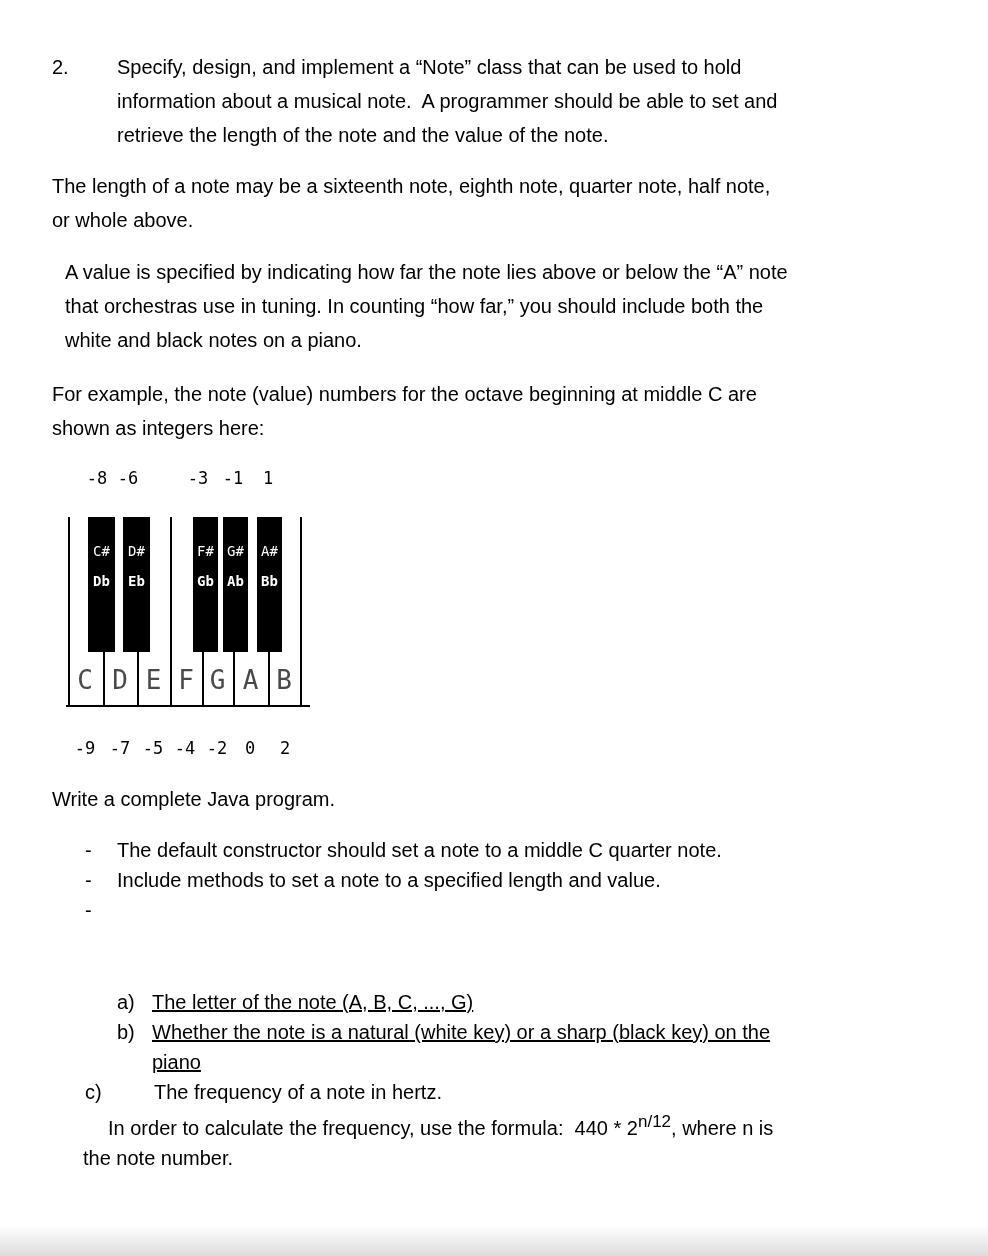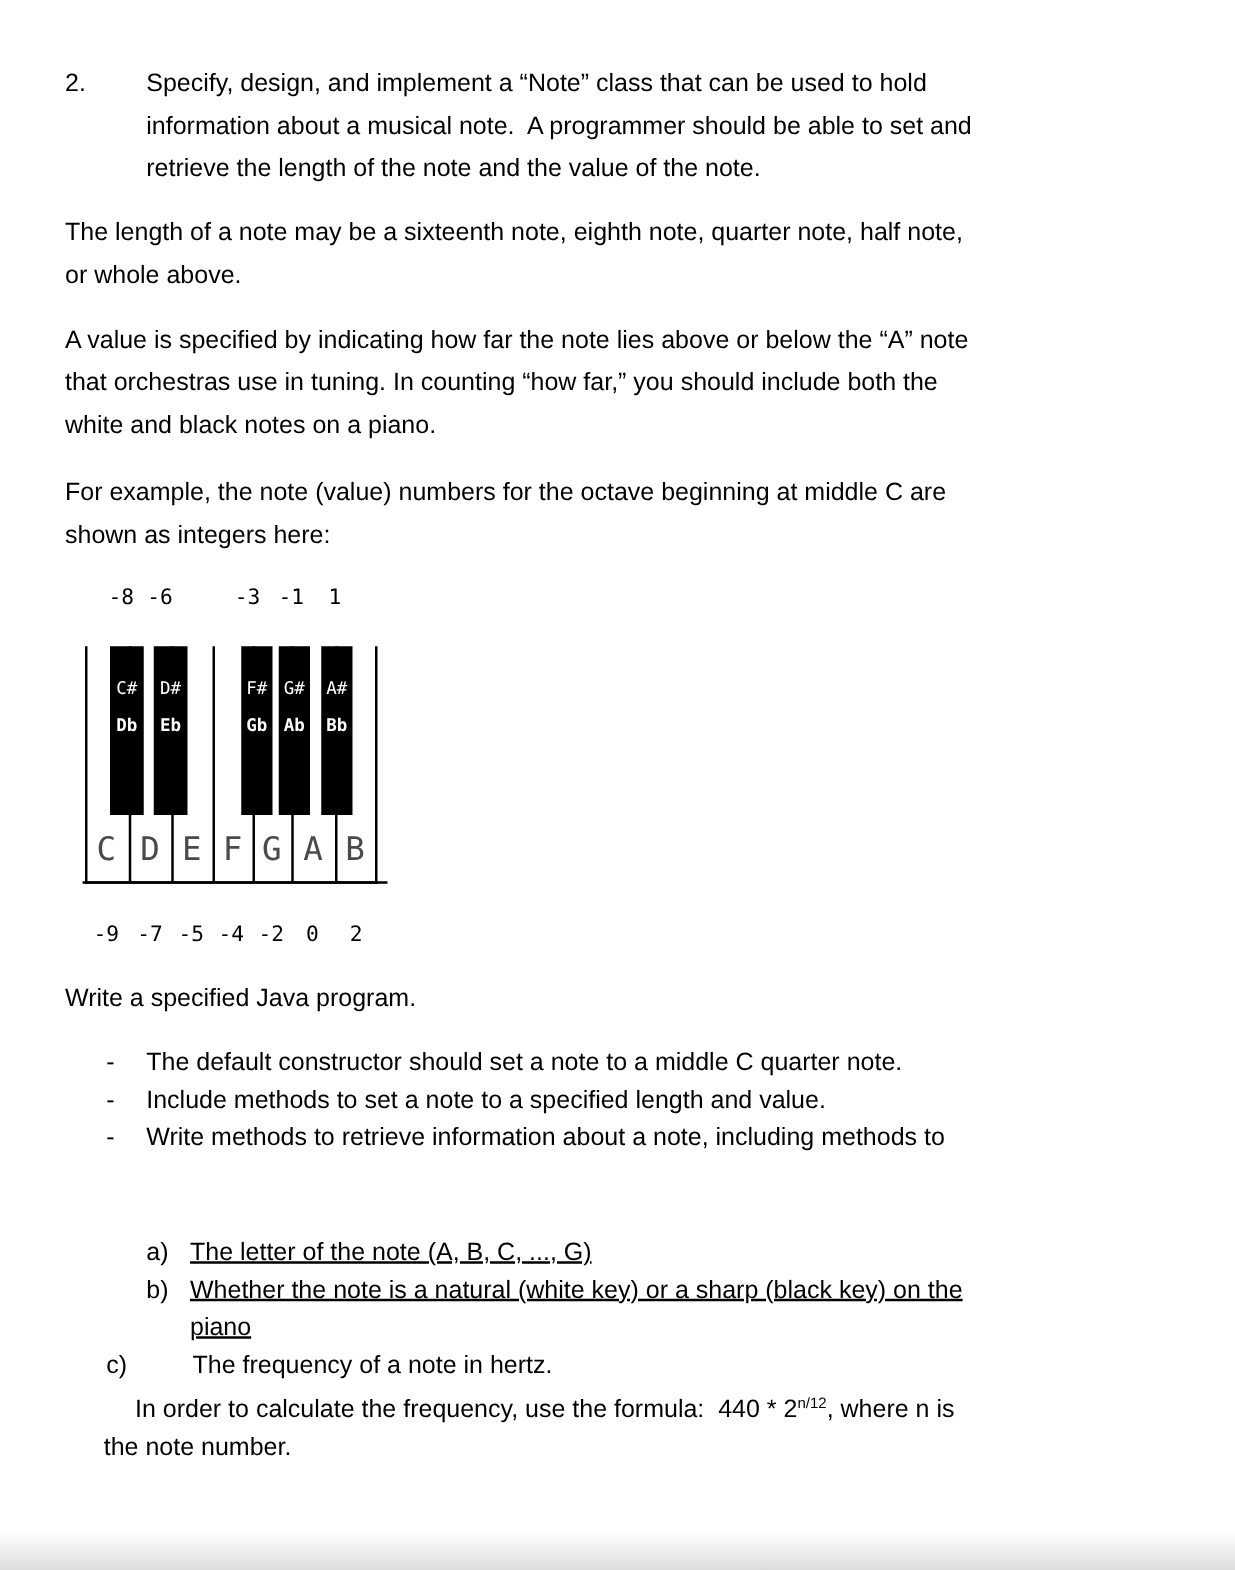--- a/index.html
+++ b/index.html
@@ -35,21 +35,21 @@
 
   
   .sublist { position: absolute; left: 52px; top: 987px; font-size: 20px; line-height: 30px; }
   .s-row { position: relative; }
   .s-marker-deep { position: absolute; left: 65px; }
   .s-text-deep { margin-left: 100px; text-decoration: underline; }
   .s-marker-shallow { position: absolute; left: 33px; }
   .s-text-shallow { margin-left: 102px; }
   .s-text-formula { margin-left: 56px; }
   .s-text-last { margin-left: 31px; }
-  sup { font-size: 12px; }
+  sup { font-size: 17px; }
 
   
   .kb-num {
     position: absolute;
     width: 34px;
     text-align: center;
     font-family: "DejaVu Sans Mono", monospace;
     font-size: 17px;
     color: #000;
   }
@@ -122,21 +122,21 @@
     <div class="tl">Specify, design, and implement a “Note” class that can be used to hold</div>
     <div class="tl">information about a musical note.  A programmer should be able to set and</div>
     <div class="tl">retrieve the length of the note and the value of the note.</div>
   </div>
 
   <div class="para" style="top:169px;">
     <div class="tl">The length of a note may be a sixteenth note, eighth note, quarter note, half note,</div>
     <div class="tl">or whole above.</div>
   </div>
 
-  <div class="para" style="top:255px;">
+  <div class="para" style="top:255px;margin-left:13px;">
     <div class="tl">A value is specified by indicating how far the note lies above or below the “A” note</div>
     <div class="tl">that orchestras use in tuning. In counting “how far,” you should include both the</div>
     <div class="tl">white and black notes on a piano.</div>
   </div>
 
   <div class="para" style="top:377px;">
     <div class="tl"><span>For example, the </span><span class="ul">note (value) numbers</span><span> for the octave beginning at middle C are</span></div>
     <div class="tl">shown as integers here:</div>
   </div>
 
@@ -188,35 +188,34 @@
 
   <span class="kb-num" style="left:68px;  top:738px;">-9</span>
   <span class="kb-num" style="left:103px; top:738px;">-7</span>
   <span class="kb-num" style="left:136px; top:738px;">-5</span>
   <span class="kb-num" style="left:168px; top:738px;">-4</span>
   <span class="kb-num" style="left:200px; top:738px;">-2</span>
   <span class="kb-num" style="left:233px; top:738px;">0</span>
   <span class="kb-num" style="left:268px; top:738px;">2</span>
 
   <div class="para" style="top:782px;">
-    <div class="tl">Write a specified Java program.</div>
+    <div class="tl">Write a complete Java program.</div>
   </div>
 
   <div class="bullets">
     <div class="b-row">
       <span class="b-dash">-</span>
       <div class="b-text tl"><span>The default constructor should set a note to a middle C </span><span class="ul">quarter</span><span> note.</span></div>
     </div>
     <div class="b-row">
       <span class="b-dash">-</span>
       <div class="b-text tl">Include methods to set a note to a specified length and value.</div>
     </div>
     <div class="b-row">
       <span class="b-dash">-</span>
-      <div class="b-text tl">Write methods to retrieve information about a note, including methods to</div>
     </div>
   </div>
 
   <div class="sublist">
     <div class="s-row">
       <span class="s-marker-deep">a)</span>
       <div class="s-text-deep tl">The letter of the note (A, B, C, ..., G)</div>
     </div>
     <div class="s-row">
       <span class="s-marker-deep">b)</span>

